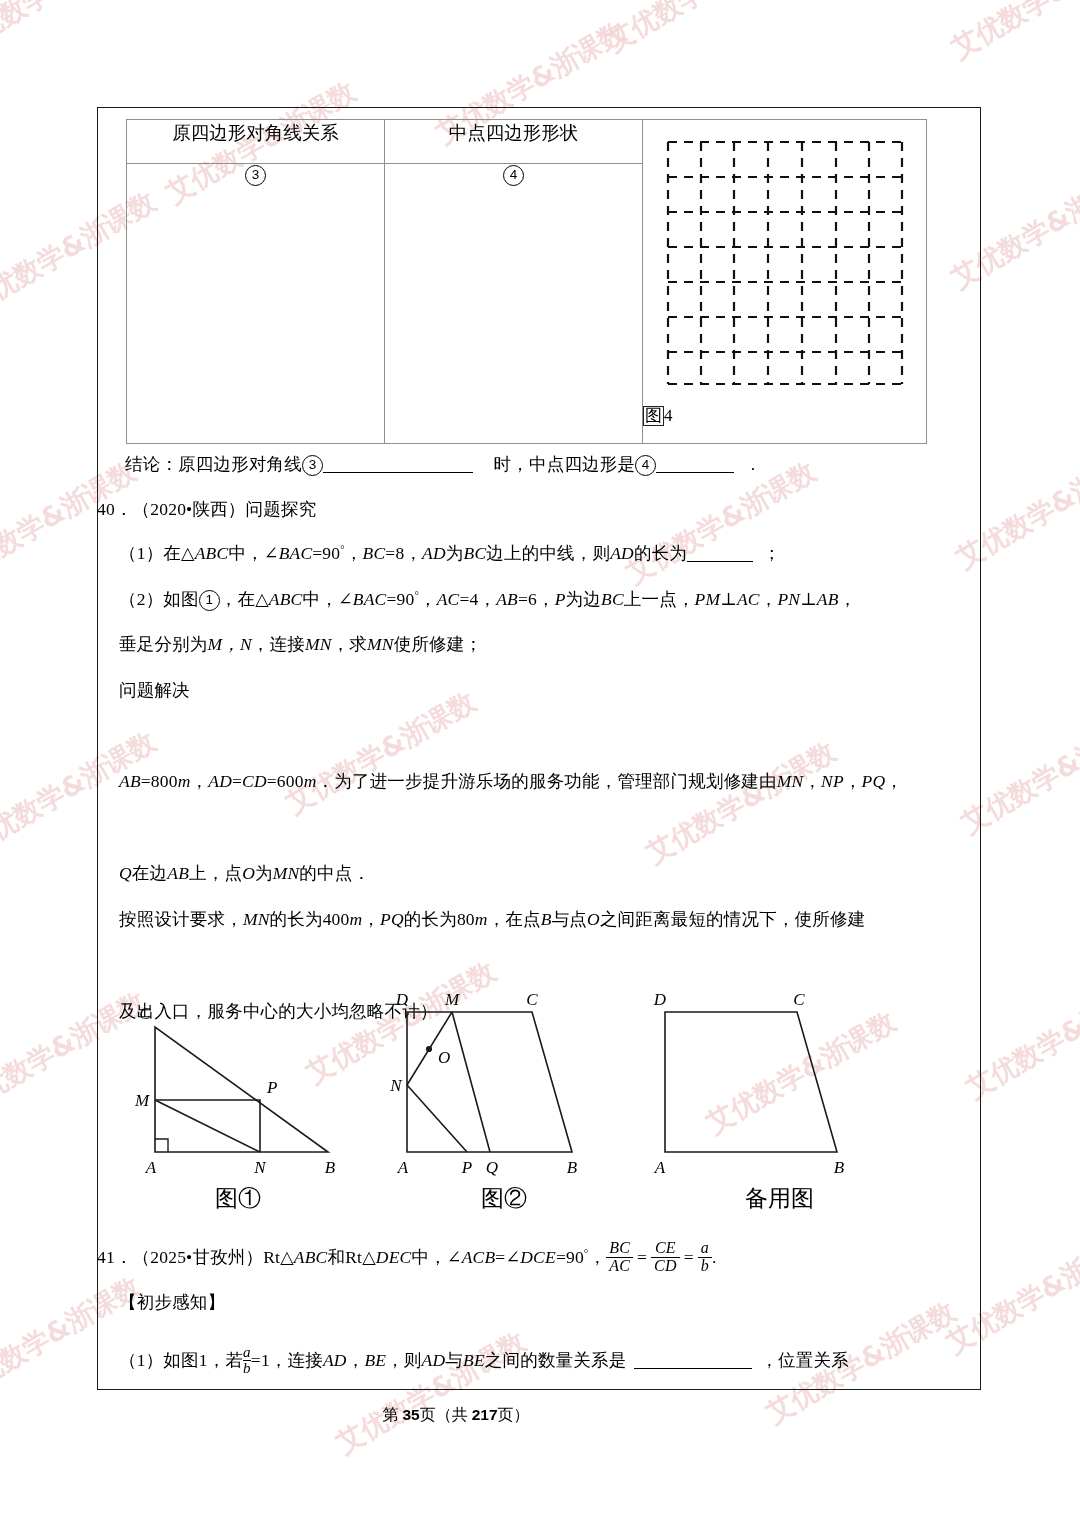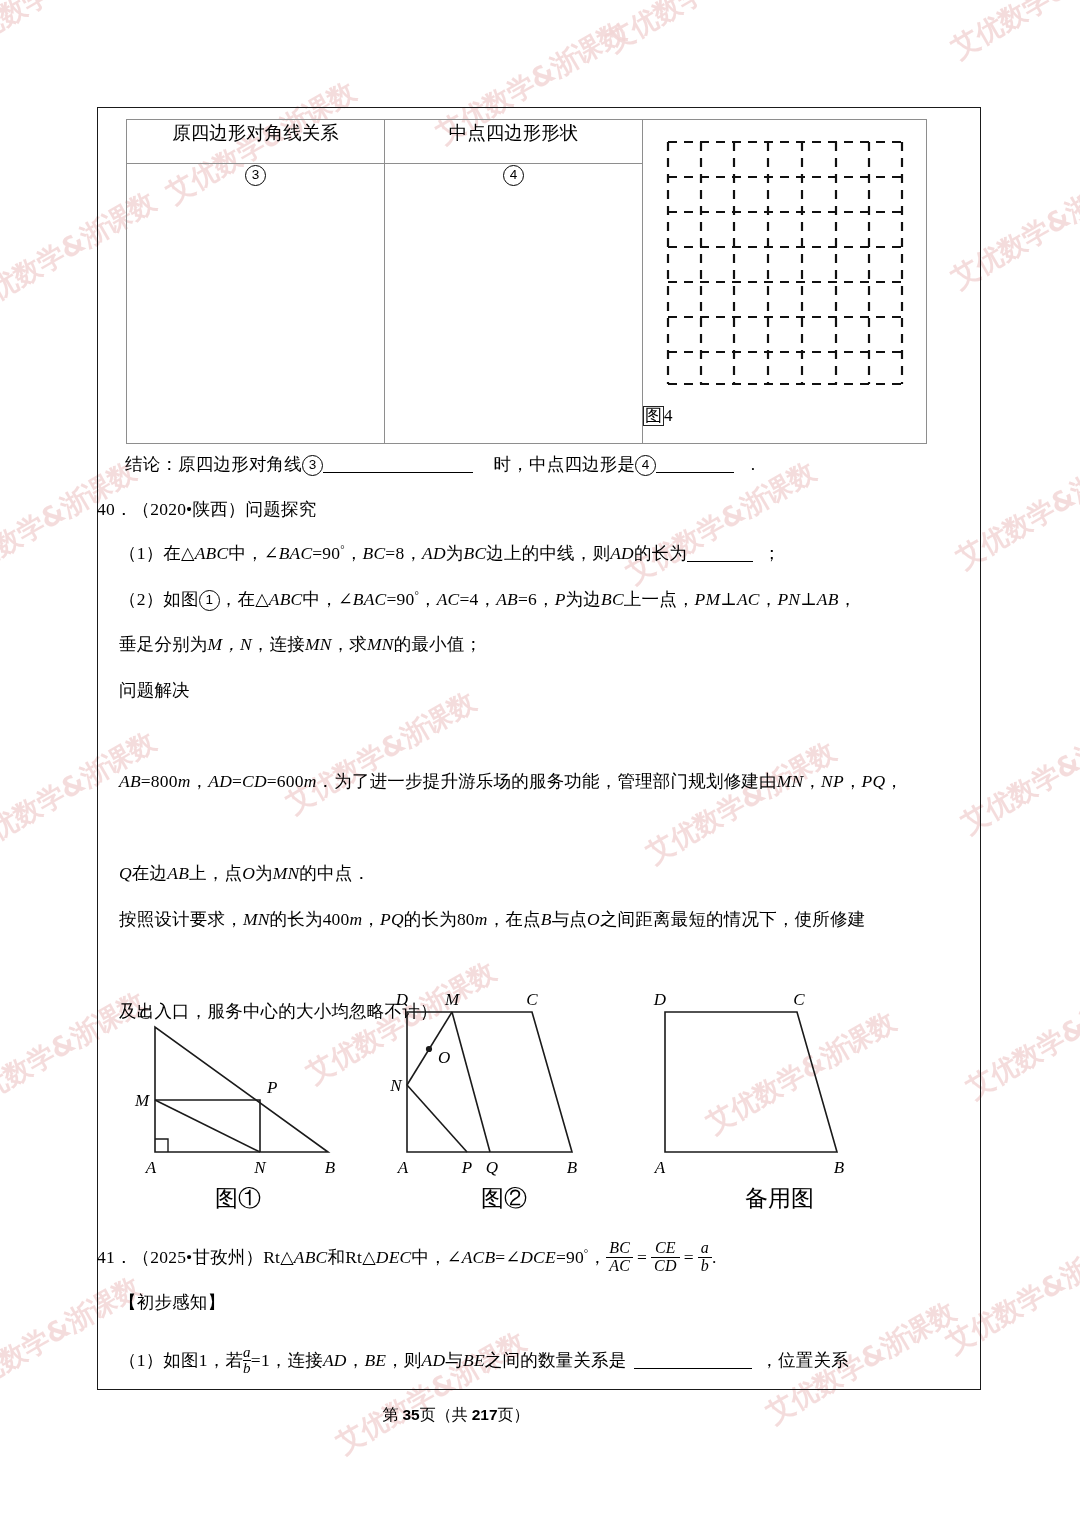--- a/index.html
+++ b/index.html
@@ -228,21 +228,21 @@
 
   <div class="line" style="left:22px;top:437px;">
     <span>（1）</span><span>在△</span><span class="it">ABC</span><span>中，∠</span><span class="it">BAC</span><span>=90</span><span class="sup">°</span><span>，</span><span class="it">BC</span><span>=8，</span><span class="it">AD</span><span>为</span><span class="it">BC</span><span>边上的中线，则</span><span class="it">AD</span><span>的长为</span><span class="blank" style="width:66px"></span><span style="margin-left:10px">；</span>
   </div>
 
   <div class="line" style="left:22px;top:483px;">
     <span>（2）</span><span>如图</span><span class="circ">1</span><span>，在△</span><span class="it">ABC</span><span>中，∠</span><span class="it">BAC</span><span>=90</span><span class="sup">°</span><span>，</span><span class="it">AC</span><span>=4，</span><span class="it">AB</span><span>=6，</span><span class="it">P</span><span>为边</span><span class="it">BC</span><span>上一点，</span><span class="it">PM</span><span>⊥</span><span class="it">AC</span><span>，</span><span class="it">PN</span><span>⊥</span><span class="it">AB</span><span>，</span>
   </div>
 
   <div class="line" style="left:22px;top:529px;">
-    <span>垂足分别为</span><span class="it">M，N</span><span>，连接</span><span class="it">MN</span><span>，求</span><span class="it">MN</span><span>的最小值；</span>
+    <span>垂足分别为</span><span class="it">M，N</span><span>，连接</span><span class="it">MN</span><span>，求</span><span class="it">MN</span><span>使所修建；</span>
   </div>
 
   <div class="line" style="left:22px;top:575px;">问题解决</div>
 
 
   <div class="line" style="left:22px;top:666px;">
     <span class="it">AB</span><span>=800</span><span class="it">m</span><span>，</span><span class="it">AD</span><span>=</span><span class="it">CD</span><span>=600</span><span class="it">m</span><span>．为了进一步提升游乐场的服务功能，管理部门规划修建由</span><span class="it">MN</span><span>，</span><span class="it">NP</span><span>，</span><span class="it">PQ</span><span>，</span>
   </div>
 
 

